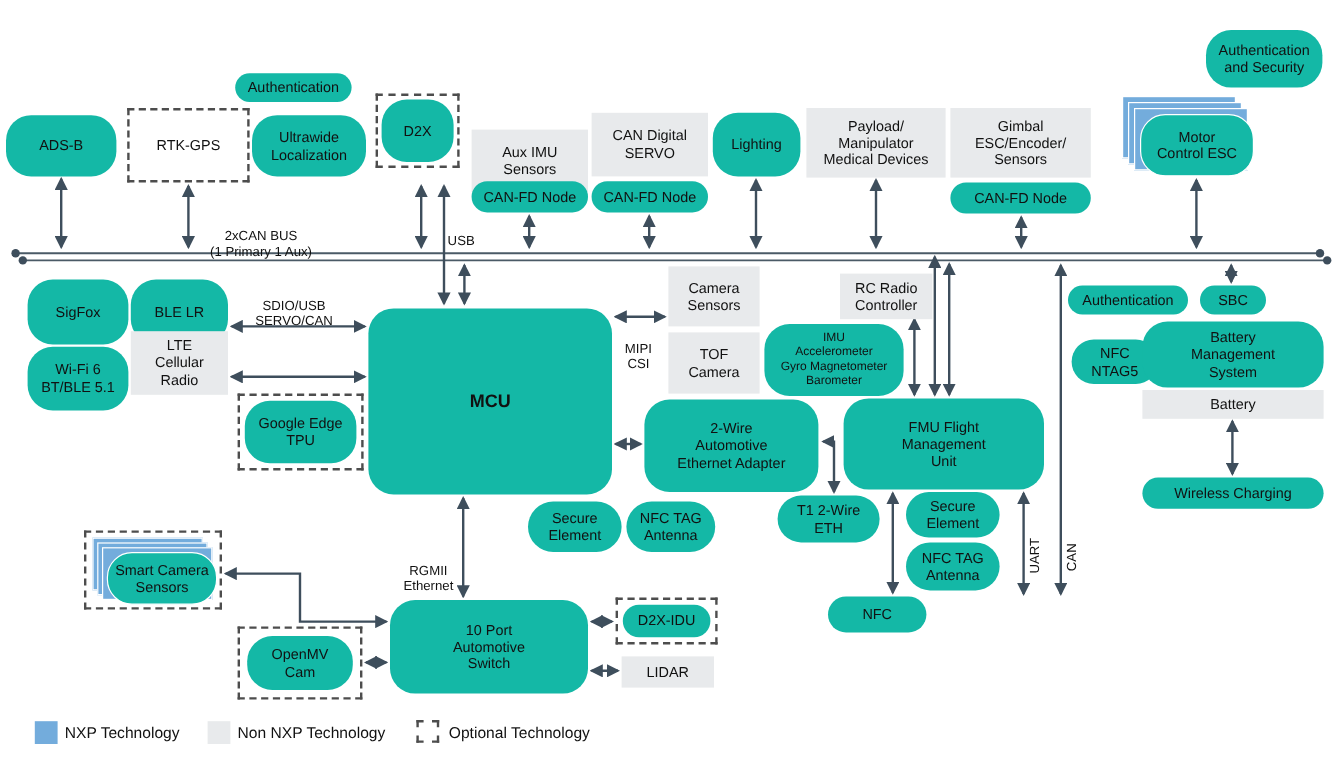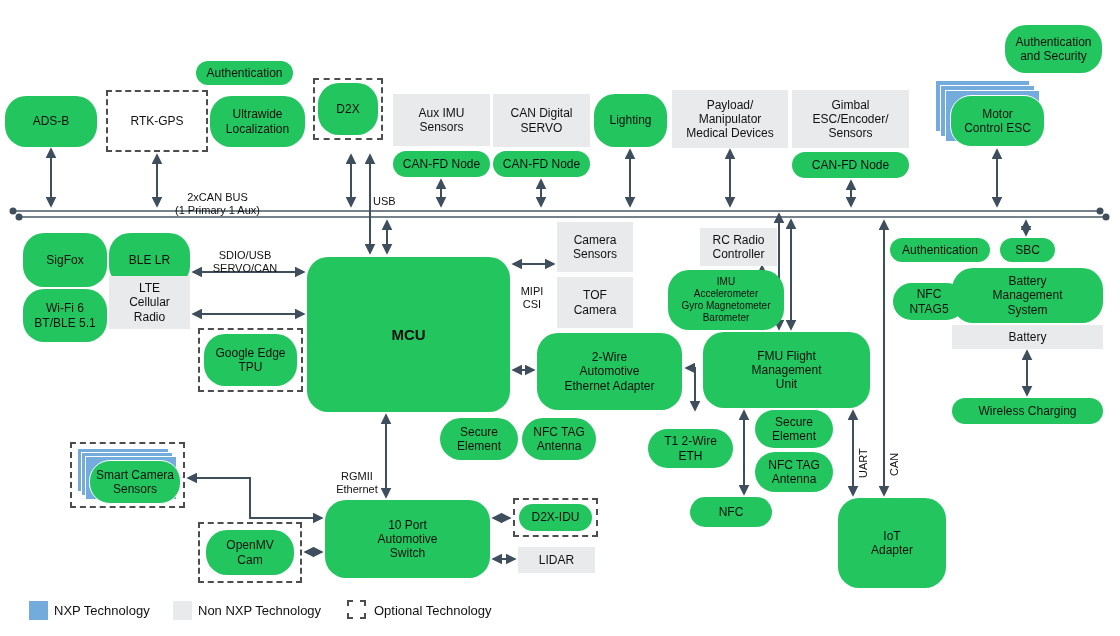--- a/index.html
+++ b/index.html
@@ -1,31 +1,31 @@
 <!DOCTYPE html>
 <html><head>
 <meta charset="utf-8">
 <style>
   html,body{margin:0;padding:0;background:#fff;}
   .canvas{position:relative;width:1120px;height:636px;background:#fff;overflow:hidden;
           font-family:"Liberation Sans", sans-serif;color:#111;}
   svg.wires{position:absolute;left:0;top:0;width:1120px;height:636px;}
   .node{position:absolute;display:flex;align-items:center;justify-content:center;
         text-align:center;white-space:pre-line;font-size:12px;line-height:1.18;color:#111;}
-  .blue{background:#22c55e;border-radius:21px;}
+  .blue{background:#14b8a6;border-radius:21px;}
   .gray{background:#E8EAEC;}
   .dash{position:absolute;border:2px dashed #4d4d4d;background:#fff;display:flex;
         align-items:center;justify-content:center;text-align:center;white-space:pre-line;
         font-size:12px;line-height:1.18;box-sizing:border-box;}
   .fill{position:absolute;inset:3px;width:auto;height:auto;}
   .stack{position:absolute;}
   .layer{position:absolute;background:#73ACDC;border:1px solid #fff;box-sizing:border-box;}
   .lbl{position:absolute;font-size:11px;line-height:1.2;white-space:pre-line;text-align:center;color:#111;margin-top:14px;}
   .vlbl{position:absolute;font-size:11px;writing-mode:vertical-rl;transform:rotate(180deg);color:#111;}
-  .sm{font-size:10px;line-height:1.22;margin-left:31px;}
+  .sm{font-size:10px;line-height:1.22;}
   .big{font-size:15px;font-weight:bold;}
   .legend-text{position:absolute;font-size:13px;color:#111;}
   .swatch{position:absolute;width:19px;height:19px;box-sizing:border-box;}
 </style>
 </head>
 <body>
 
 <div class="canvas">
 
   <svg class="wires" viewBox="0 0 1120 636">
@@ -78,21 +78,21 @@
   </svg>
 
   <div class="node blue" style="left:5px;top:96px;width:92px;height:51px">ADS-B</div>
   <div class="dash" style="left:106px;top:90px;width:102px;height:62px">RTK-GPS</div>
   <div class="node blue" style="left:196px;top:61px;width:97px;height:24px">Authentication</div>
   <div class="node blue" style="left:210px;top:96px;width:95px;height:51px">Ultrawide
 Localization</div>
   <div class="dash" style="left:313px;top:78px;width:70px;height:62px">
     <div class="node blue fill">D2X</div>
   </div>
-  <div class="node gray" style="left:393px;top:94px;width:97px;height:52px">Aux IMU
+  <div class="node gray" style="left:393px;top:108px;width:97px;height:52px">Aux IMU
 Sensors</div>
   <div class="node blue" style="left:393px;top:151px;width:97px;height:26px">CAN-FD Node</div>
   <div class="node gray" style="left:493px;top:94px;width:97px;height:53px">CAN Digital
 SERVO</div>
   <div class="node blue" style="left:493px;top:151px;width:97px;height:26px">CAN-FD Node</div>
   <div class="node blue" style="left:594px;top:94px;width:73px;height:53px">Lighting</div>
   <div class="node gray" style="left:672px;top:90px;width:116px;height:58px">Payload/
 Manipulator
 Medical Devices</div>
   <div class="node gray" style="left:792px;top:90px;width:117px;height:58px">Gimbal
@@ -142,21 +142,21 @@
   <div class="node blue" style="left:537px;top:333px;width:145px;height:77px">2-Wire
 Automotive
 Ethernet Adapter</div>
   <div class="node blue" style="left:703px;top:332px;width:167px;height:76px">FMU Flight
 Management
 Unit</div>
   <div class="node blue" style="left:440px;top:418px;width:78px;height:42px">Secure
 Element</div>
   <div class="node blue" style="left:522px;top:418px;width:74px;height:42px">NFC TAG
 Antenna</div>
-  <div class="node blue" style="left:648px;top:429px;width:85px;height:39px">T1 2-Wire
+  <div class="node blue" style="left:648px;top:413px;width:85px;height:39px">T1 2-Wire
 ETH</div>
   <div class="node blue" style="left:755px;top:410px;width:78px;height:38px">Secure
 Element</div>
   <div class="node blue" style="left:755px;top:452px;width:78px;height:40px">NFC TAG
 Antenna</div>
   <div class="node blue" style="left:690px;top:497px;width:82px;height:30px">NFC</div>
 
   <div class="node blue" style="left:890px;top:238px;width:100px;height:24px">Authentication</div>
   <div class="node blue" style="left:1000px;top:238px;width:55px;height:24px">SBC</div>
   <div class="node blue" style="left:893px;top:283px;width:72px;height:37px">NFC
@@ -178,22 +178,20 @@
     <div class="node blue fill" style="inset:6px">OpenMV
 Cam</div>
   </div>
   <div class="node blue" style="left:325px;top:500px;width:165px;height:78px">10 Port
 Automotive
 Switch</div>
   <div class="dash" style="left:513px;top:498px;width:85px;height:39px">
     <div class="node blue fill" style="inset:4px">D2X-IDU</div>
   </div>
   <div class="node gray" style="left:518px;top:547px;width:77px;height:26px">LIDAR</div>
-  <div class="node blue" style="left:838px;top:498px;width:108px;height:90px">IoT
-Adapter</div>
 
   <div class="lbl" style="left:329px;top:456px;width:56px">RGMII
 Ethernet</div>
   <div class="vlbl" style="left:857px;top:434px;height:44px">UART</div>
   <div class="vlbl" style="left:888px;top:440px;height:36px">CAN</div>
 
   <div class="swatch" style="left:29px;top:601px;background:#73ACDC"></div>
   <div class="legend-text" style="left:54px;top:603px">NXP Technology</div>
   <div class="swatch" style="left:173px;top:601px;background:#E8EAEC"></div>
   <div class="legend-text" style="left:198px;top:603px">Non NXP Technology</div>

